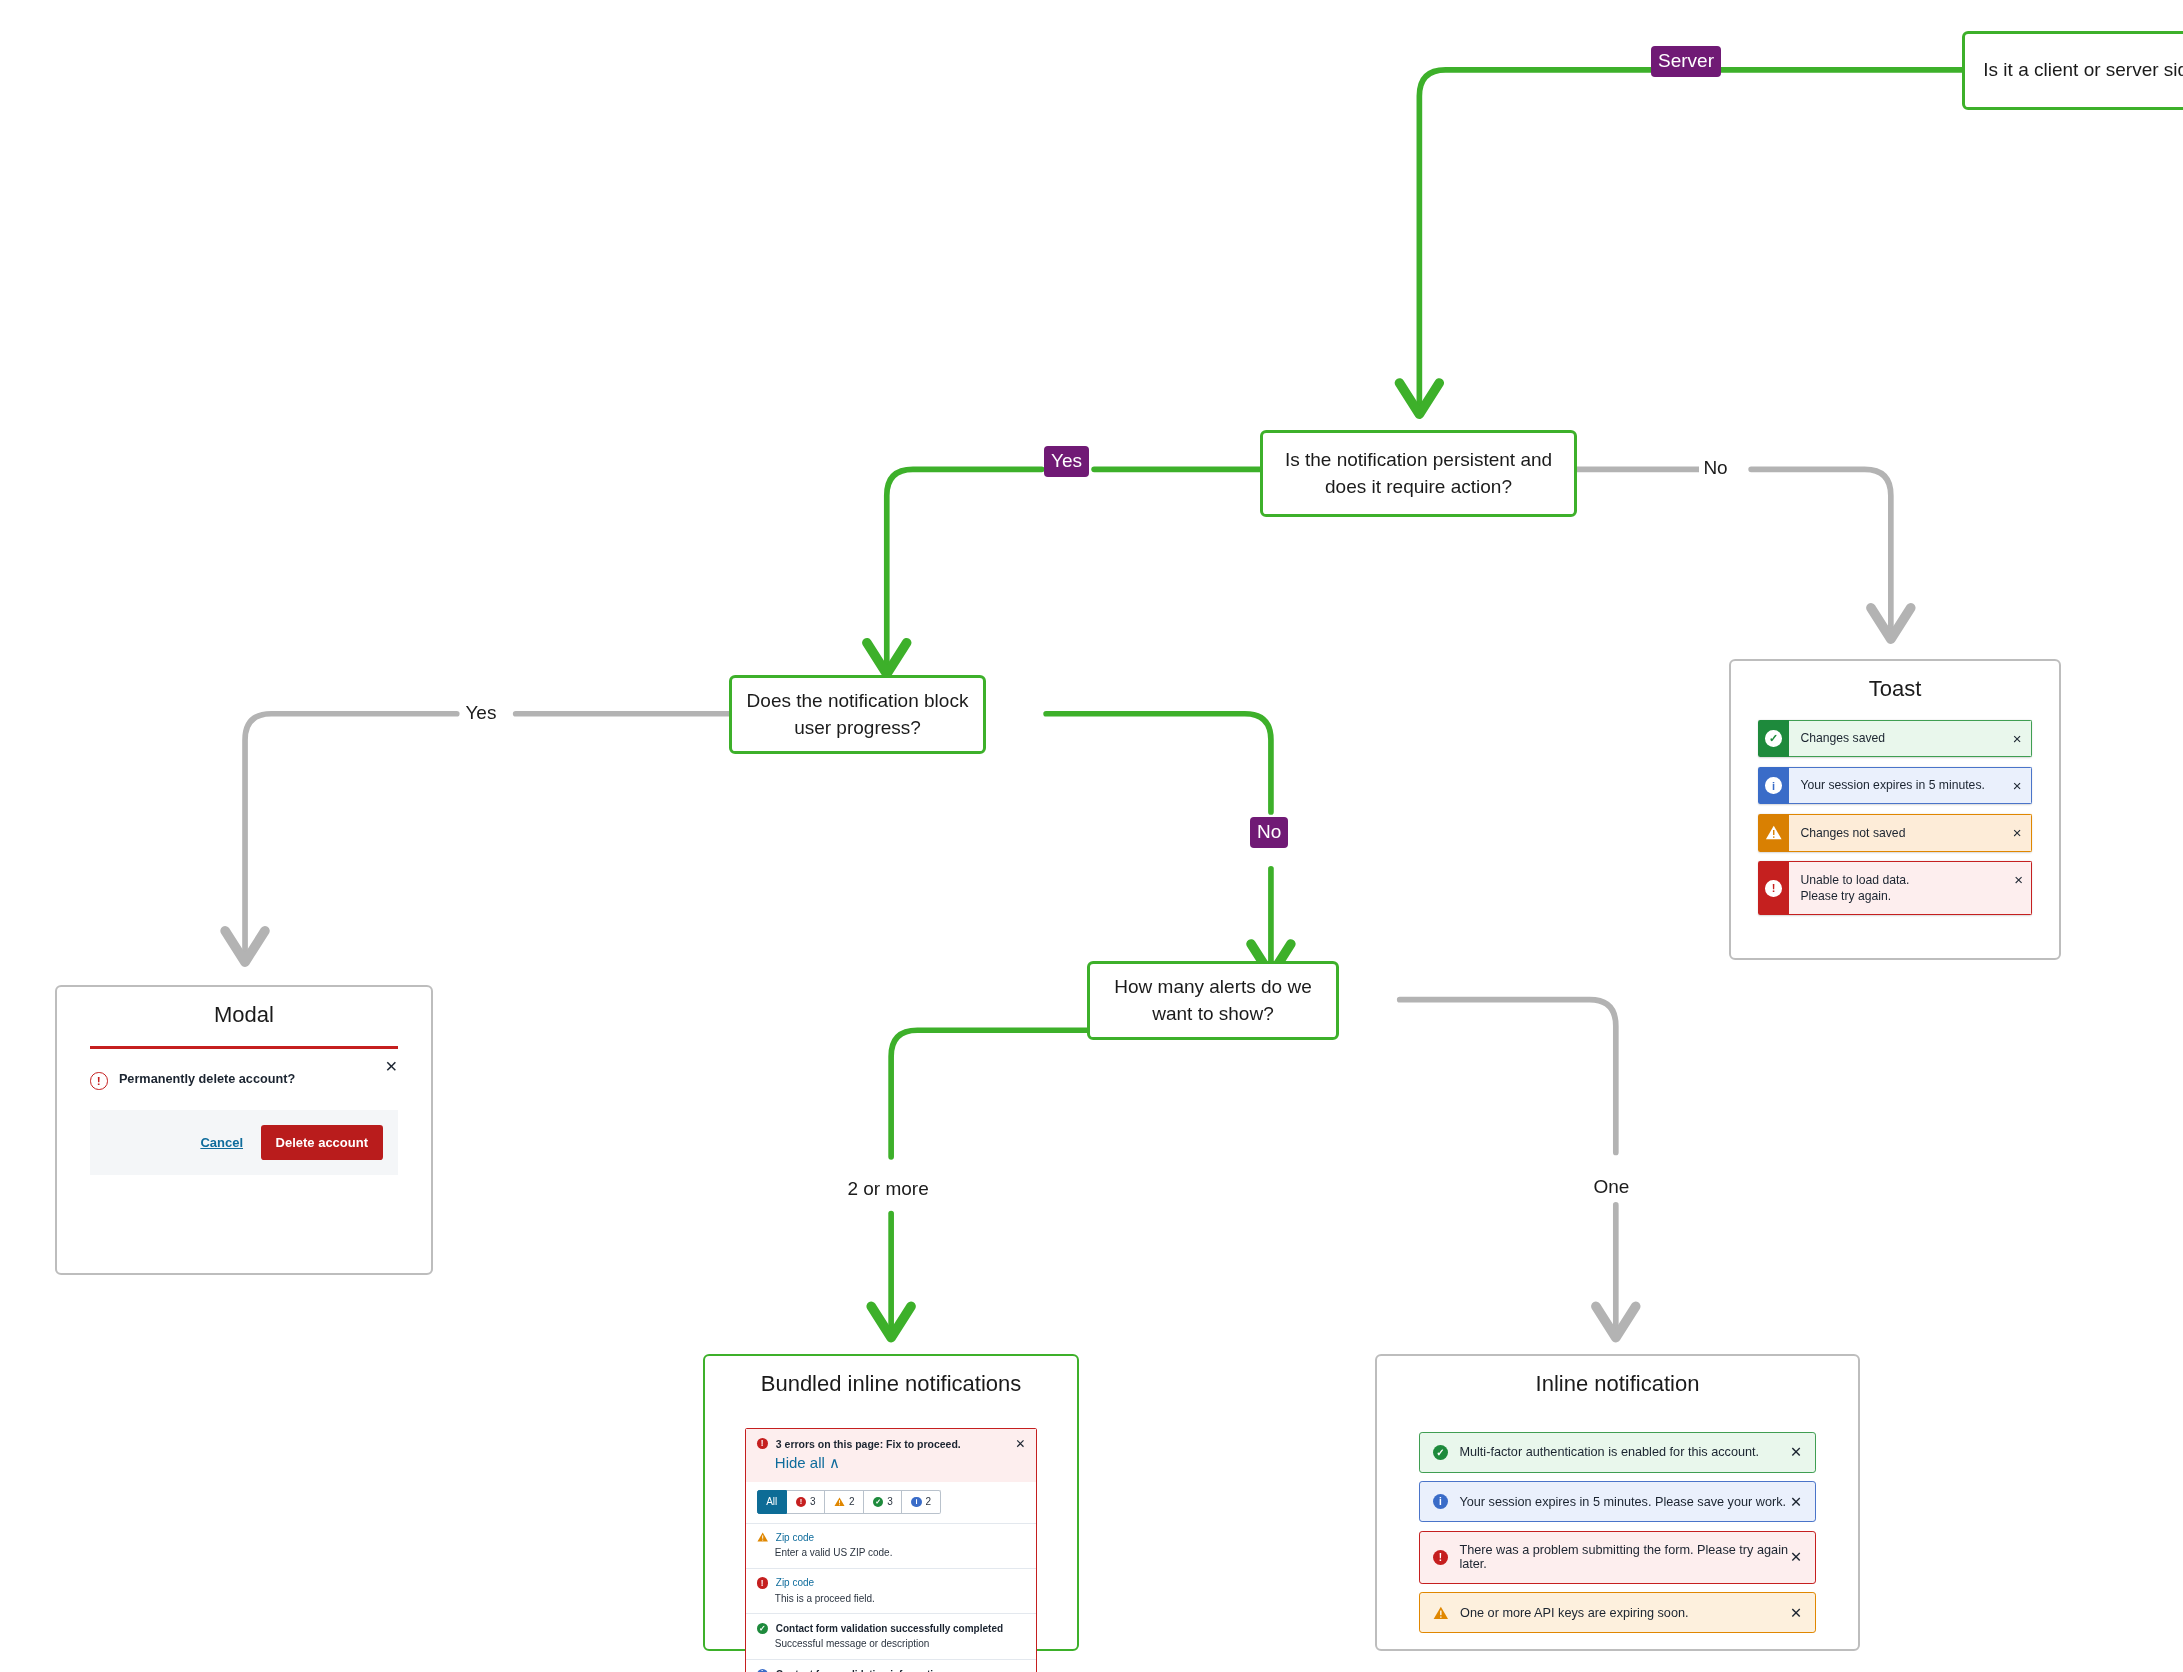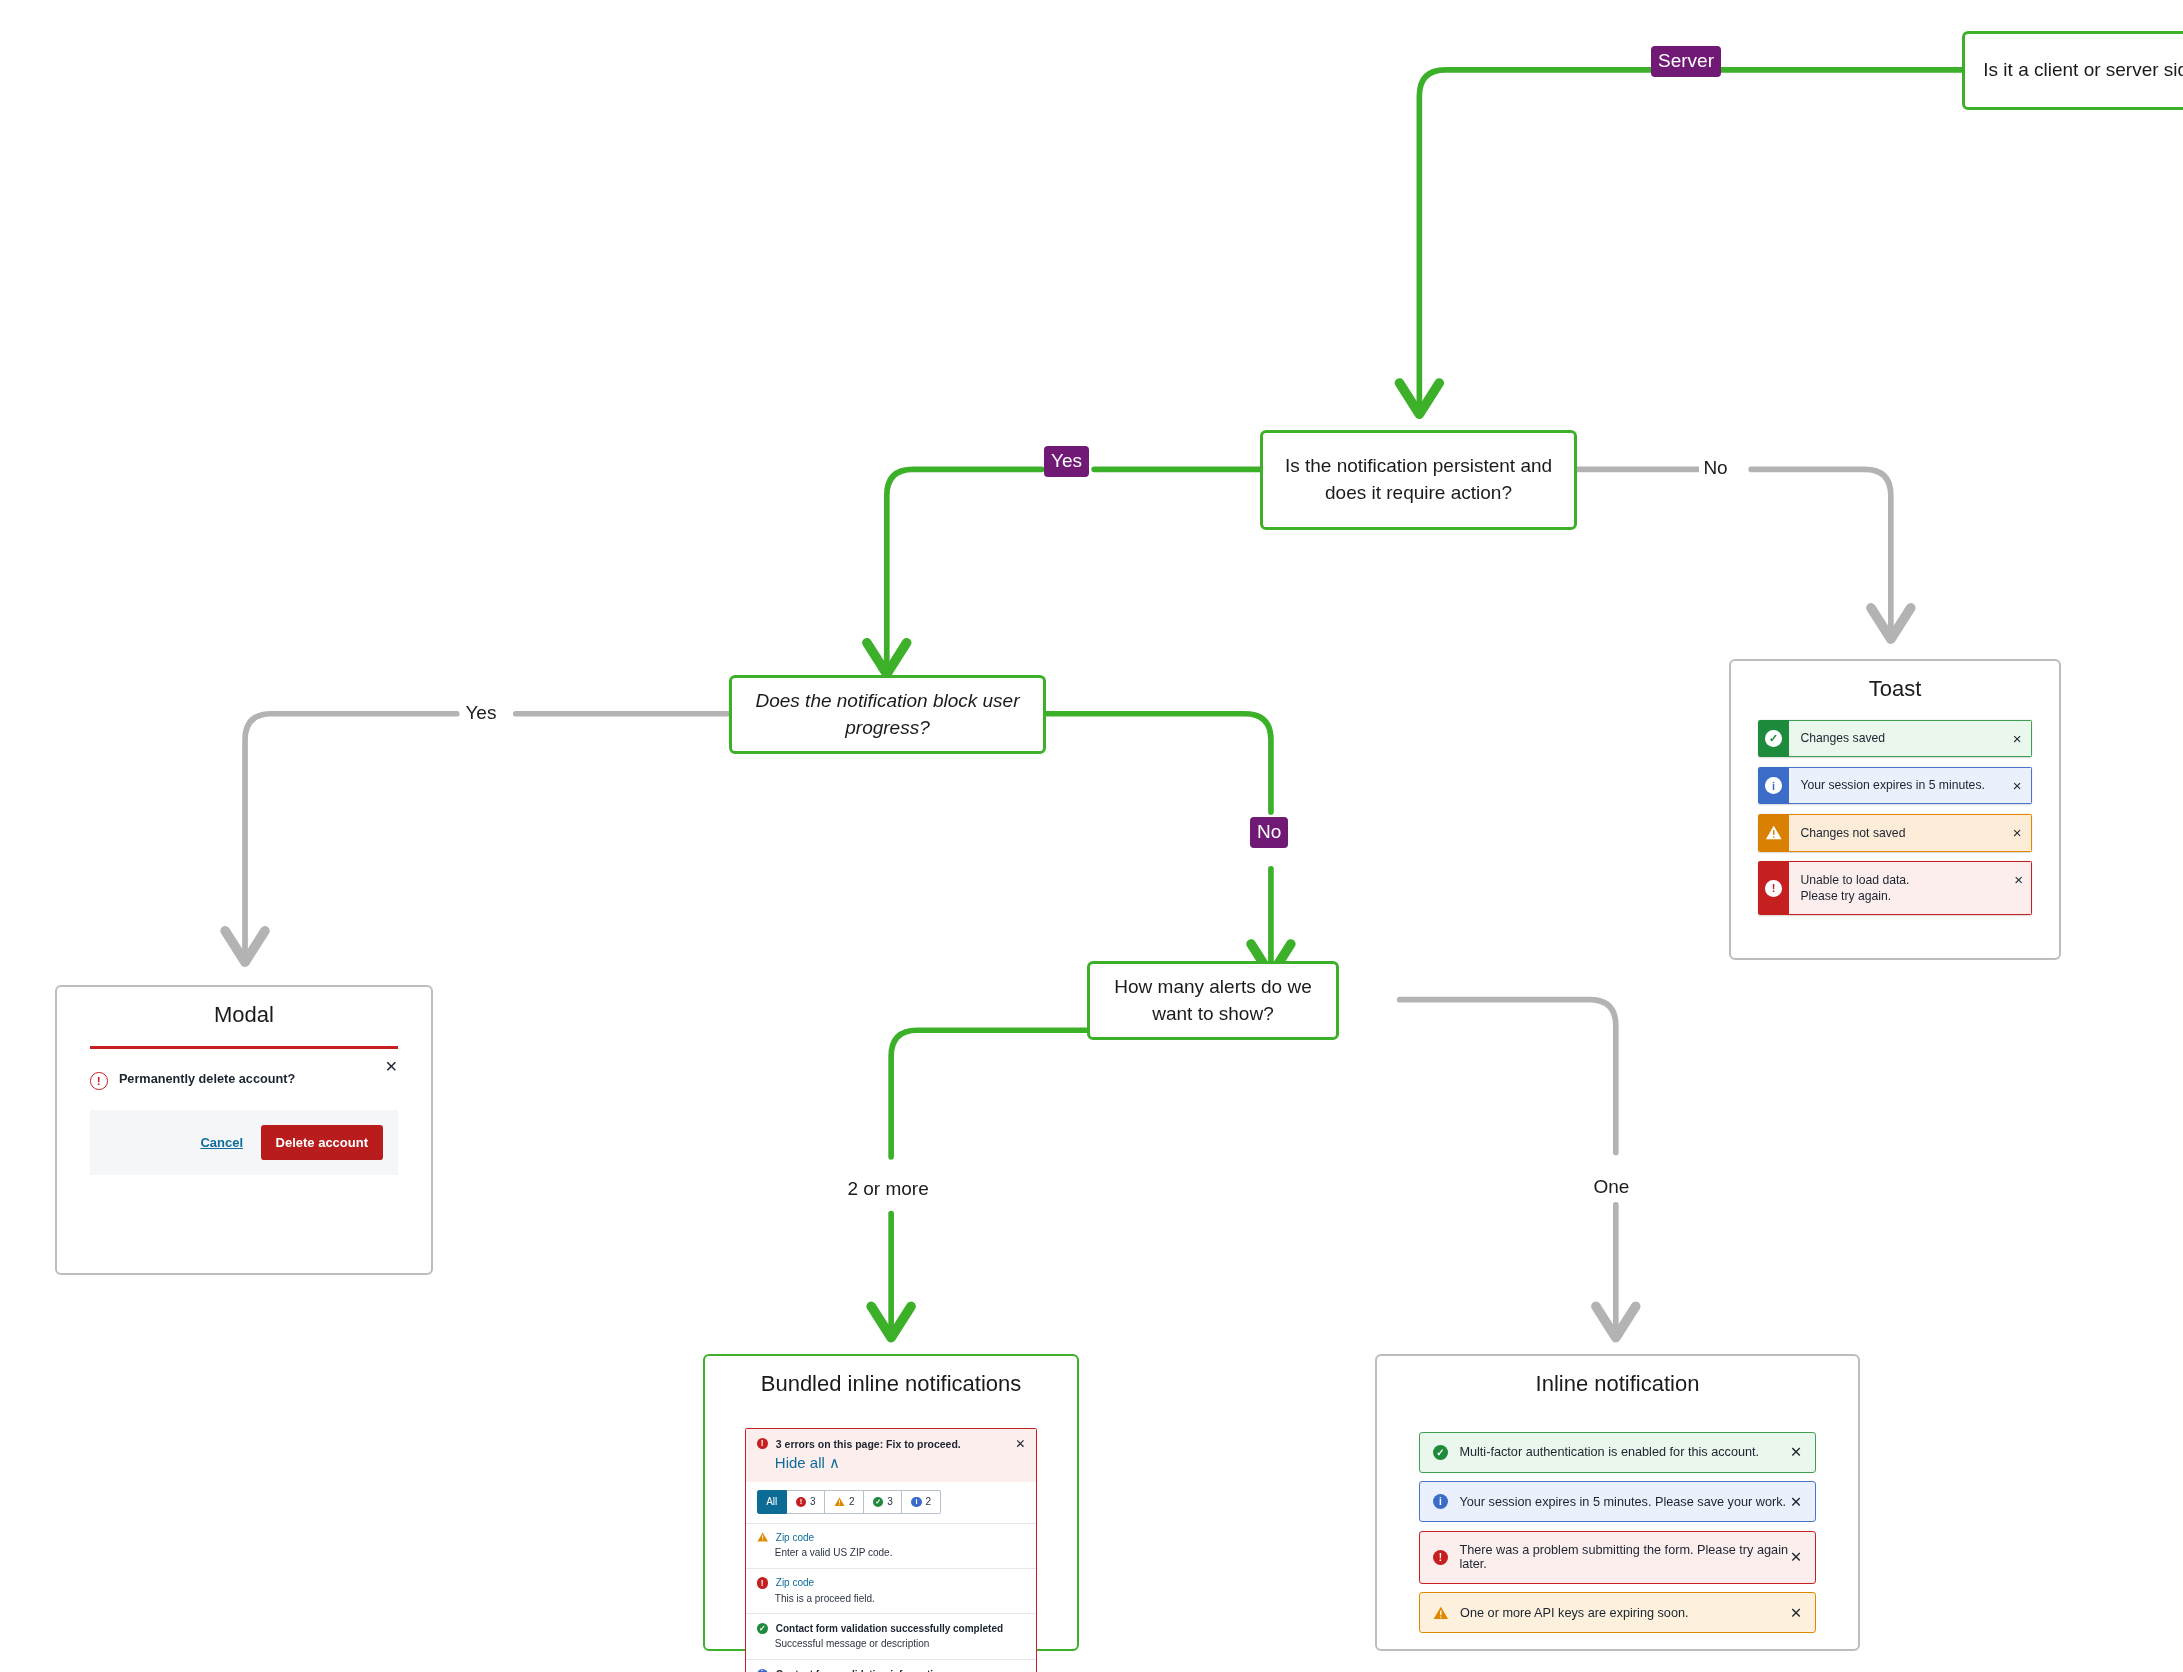--- a/index.html
+++ b/index.html
@@ -124,25 +124,25 @@
 
       <path d="M3205,2290 L3640,2290 Q3700,2290 3700,2350 L3700,2640" stroke="#b3b3b3"></path>
       <path d="M3700,2760 L3700,3060" stroke="#b3b3b3" marker-end="url(#ak)"></path>
     </g>
   </svg>
 
   <div class="node" style="left:1962px; top:31px; width:314px; height:79px;">
     <span>Is it a client or server side error?</span>
   </div>
 
-  <div class="node" style="left:1260px; top:430px; width:317px; height:100px;">
+  <div class="node" style="left:1260px; top:430px; width:317px; height:87px;">
     <span>Is the notification persistent and does it require action?</span>
   </div>
 
-  <div class="node" style="left:729px; top:675px; width:317px; height:79px;font-style:italic;">
+  <div class="node" style="left:729px; top:675px; width:257px; height:79px;">
     <span>Does the notification block user progress?</span>
   </div>
 
   <div class="node" style="left:1087px; top:961px; width:252px; height:79px;">
     <span>How many alerts do we want to show?</span>
   </div>
 
   <div class="elabel badge" style="left:1651px; top:46px;"><span>Server</span></div>
 
   <div class="elabel badge" style="left:1044px; top:446px;"><span>Yes</span></div>

